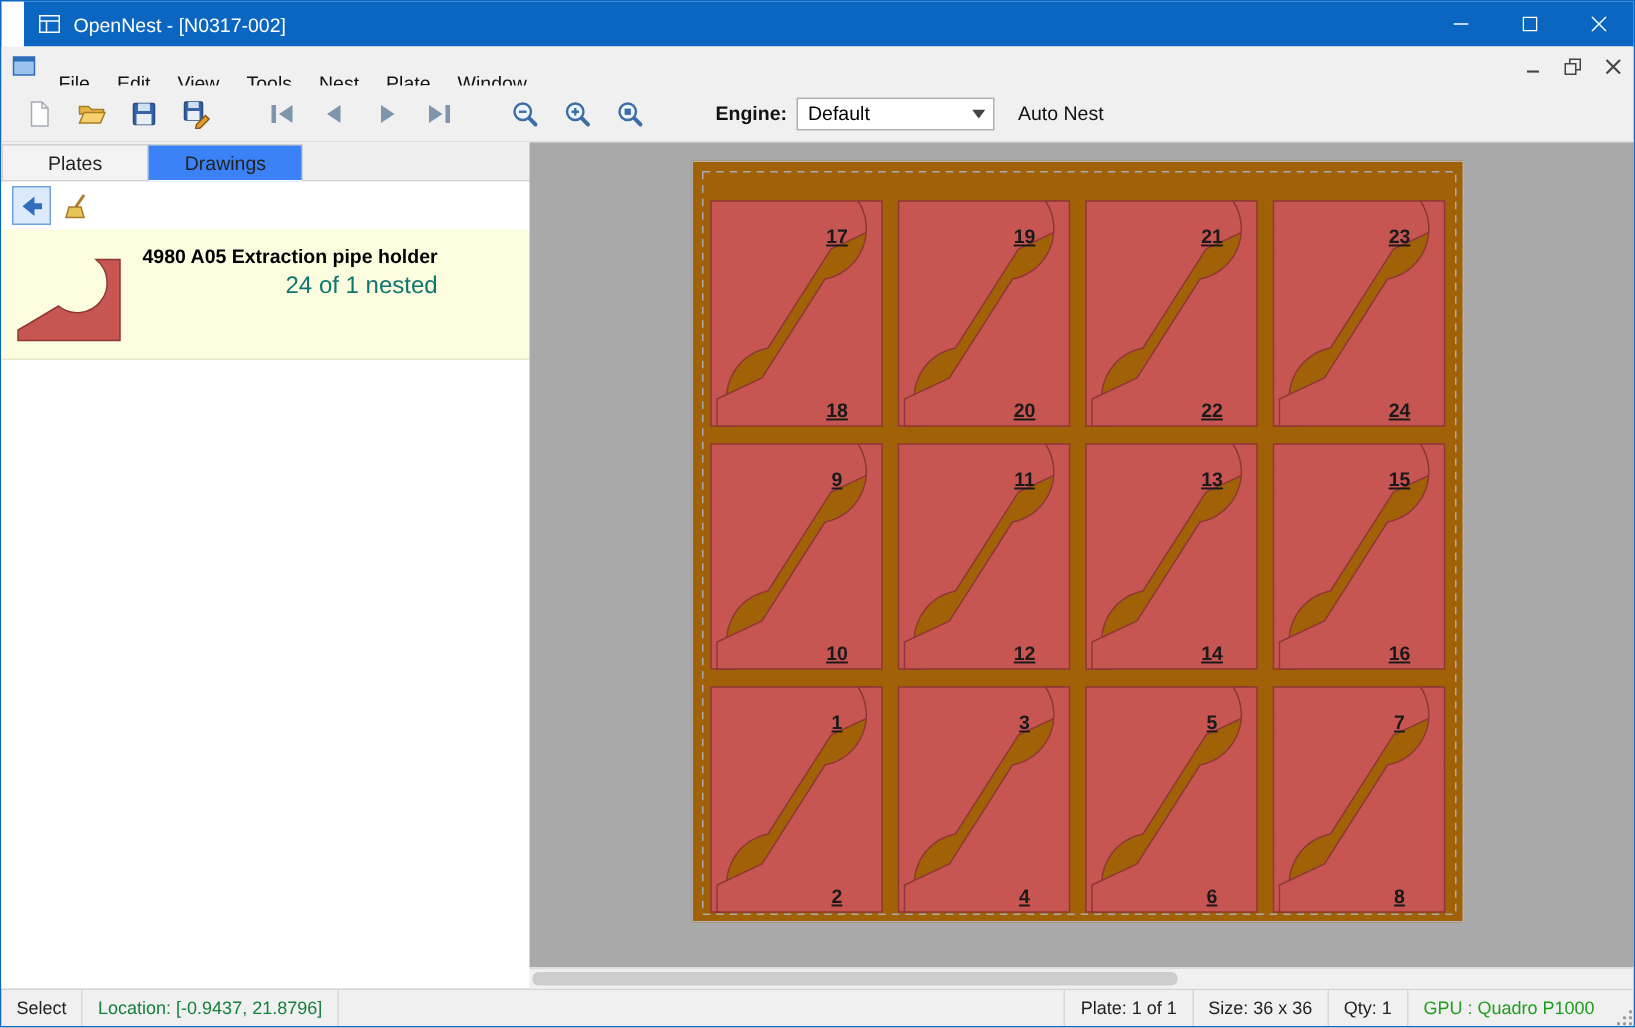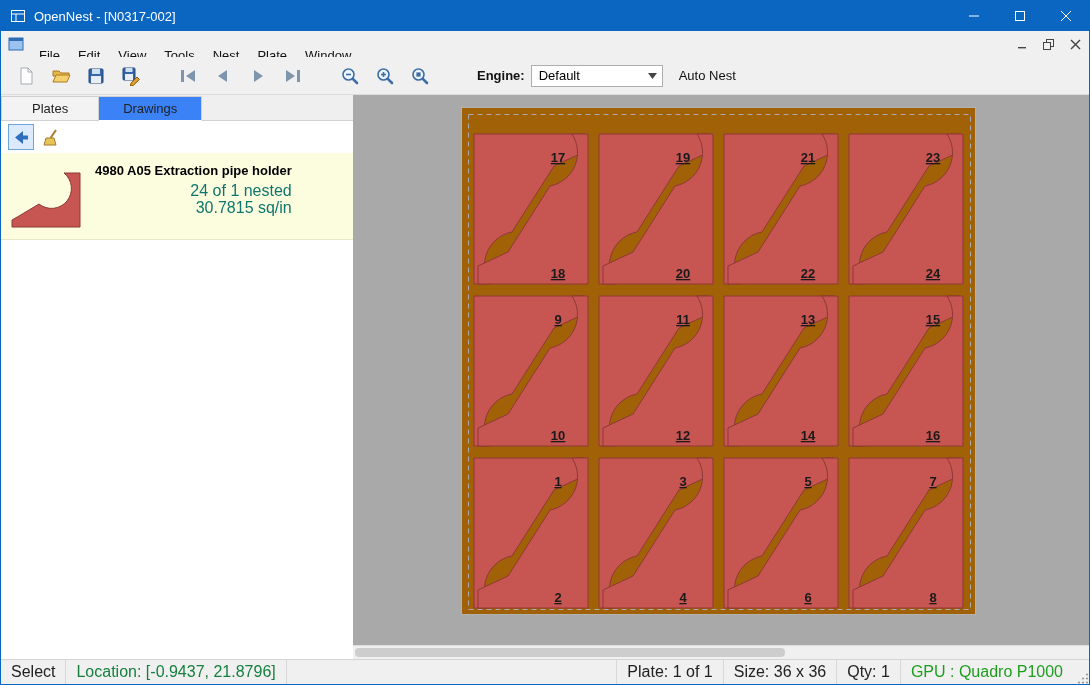--- a/index.html
+++ b/index.html
@@ -3,21 +3,21 @@
 <meta charset="utf-8">
 <style>
   * { box-sizing: border-box; }
   html,body { margin:0; padding:0; width:1090px; height:685px; overflow:hidden;
               font-family:"Liberation Sans", sans-serif; }
   .app { width:1090px; height:685px; display:flex; flex-direction:column;
          border:1px solid var(--accent,#0b66c2); background:#fff; }
 
   
   .titlebar { height:30px; background:var(--accent,#0b66c2); color:#fff;
-              display:flex; align-items:center; flex:0 0 auto; }
+              display:flex; align-items:center; flex:0 0 auto;margin-left:15px; }
   .titlebar .app-ico { width:16px; height:16px; margin:0 8px 0 9px; display:inline-flex; }
   .titlebar .title { font-size:13px; }
   .caption-btns { margin-left:auto; display:flex; height:100%; }
   .cap { width:46px; height:100%; display:flex; align-items:center; justify-content:center; }
 
   
   .menubar { height:26px; background:#f0f0f0; display:flex; align-items:center; flex:0 0 auto; }
   .mdi-ico { width:16px; height:16px; margin:0 6px 0 7px; display:inline-flex; }
   .menu-items { display:flex; height:100%; }
   .menu-item { padding:12px 9px; line-height:26px; font-size:13px; color:#111; cursor:default; }
@@ -63,21 +63,21 @@
            background:#a16207; border:1px solid #b2b2b2; }
   .margin-rect { fill:none; stroke:#ababab; stroke-dasharray:5 4; stroke-width:1; }
   .part { fill:var(--part-fill,#c75552); stroke:var(--part-stroke,#8e3835); stroke-width:1; }
   #nest-svg text { font-family:"Liberation Sans",sans-serif; font-size:13px; font-weight:bold;
                    fill:#1a1a1a; text-anchor:middle; text-decoration:underline; }
   .hscroll { height:14px; background:#f0f0f0; border-top:1px solid #dcdcdc; position:relative; flex:0 0 auto; }
   .hthumb { position:absolute; left:2px; top:2px; height:9px; width:430px; background:#cdcdcd; border-radius:4px; }
 
   
   .statusbar { height:25px; background:#f0f0f0; border-top:1px solid #d4d4d4;
-               display:flex; align-items:center; font-size:16px; flex:0 0 auto; color:#222; }
+               display:flex; align-items:center; font-size:12px; flex:0 0 auto; color:#222; }
   .seg { padding:0 10px; height:100%; display:flex; align-items:center; }
   .seg.bordered { border-right:1px solid #d8d8d8; }
   .seg.loc { color:#15803d; min-width:160px; }
   .spacer { flex:1; }
   .seg.r { border-left:1px solid #d8d8d8; }
   .grip { width:16px; height:100%; display:flex; align-items:flex-end; justify-content:flex-end; }
 </style>
 </head>
 <body>
 
@@ -256,21 +256,20 @@
         </button>
       </div>
       <div class="drawing-list">
         <div class="drawing-item">
           <svg class="thumb" width="74" height="66" viewBox="0 0 74 66">
             <path d="M 3,62 L 71,62 L 71,8 L 55,8 A 19 19 0 0 1 30,39 L 10,51 L 3,55 Z" fill="#c75552" stroke="#8e3835"></path>
           </svg>
           <div class="meta">
             <div class="d-title">4980 A05 Extraction pipe holder</div>
             <div class="d-sub">24 of 1 nested</div>
-            <div class="d-sub">30.7815 sq/in</div>
           </div>
         </div>
       </div>
     </div>
 
     <div class="canvas-col">
       <div class="canvas">
         <div class="plate">
           <svg id="nest-svg" width="515" height="508">
             <rect class="margin-rect" x="6.5" y="6.5" width="502" height="495"></rect>

